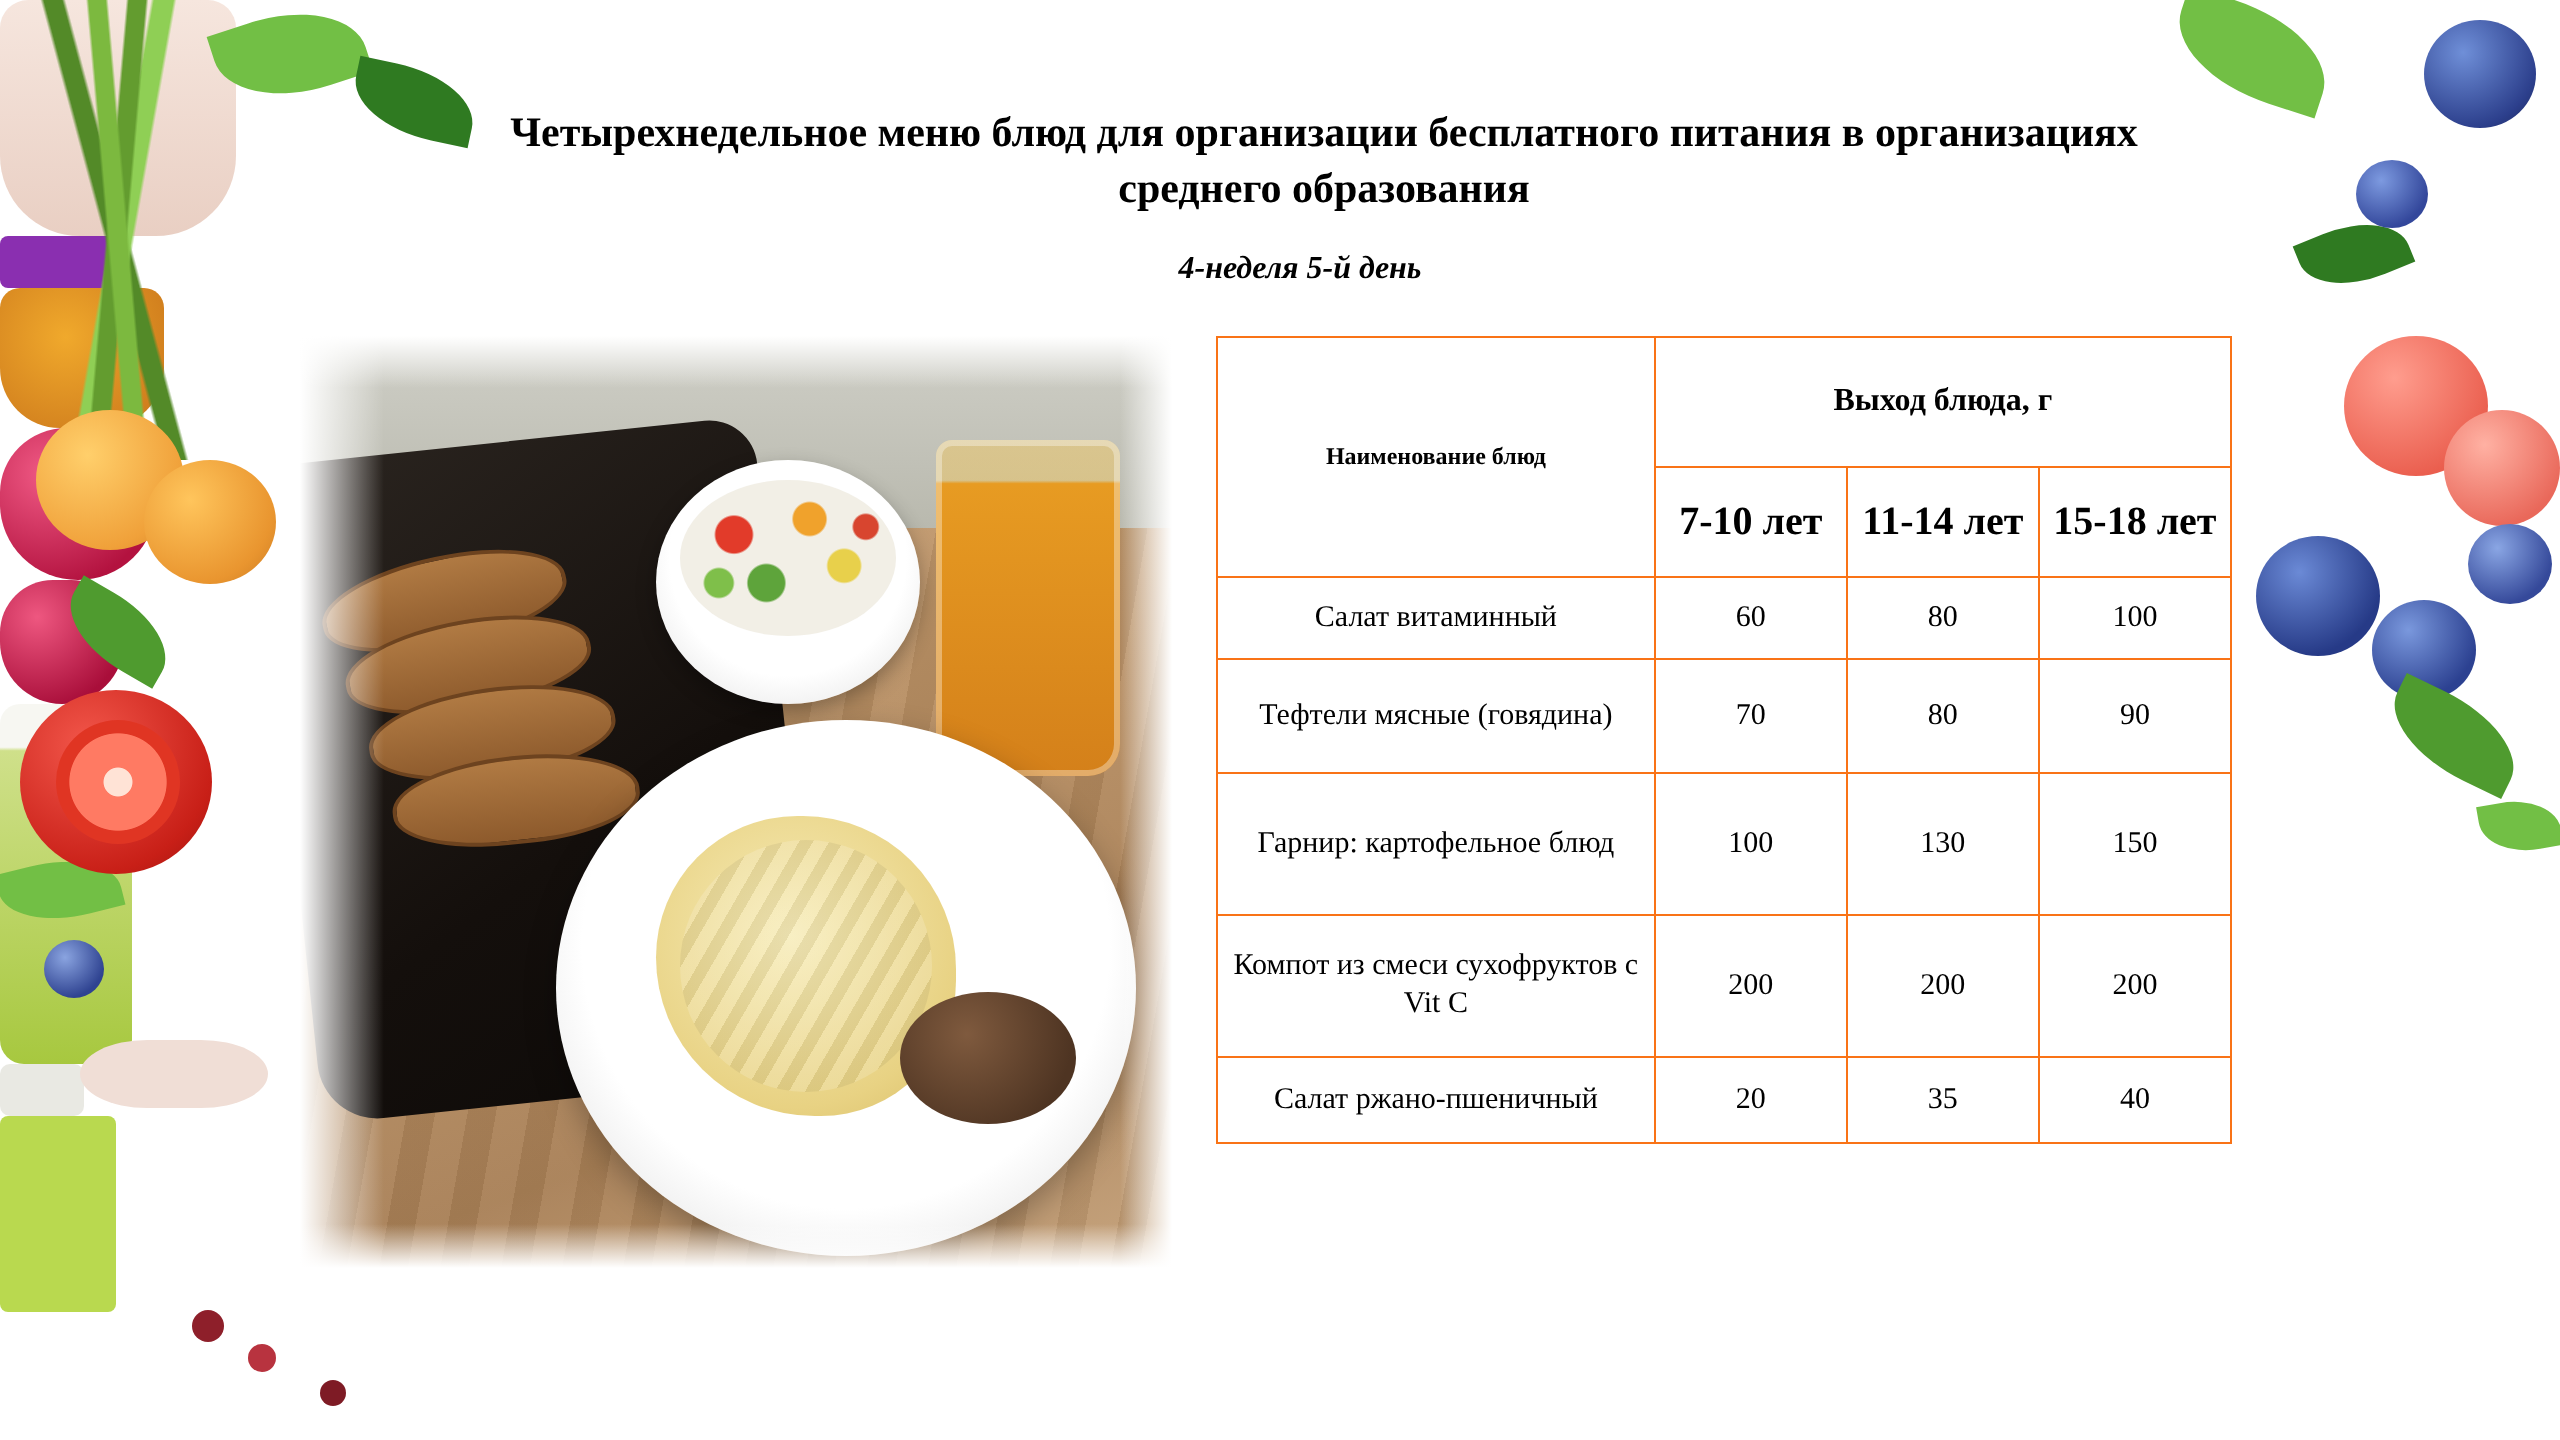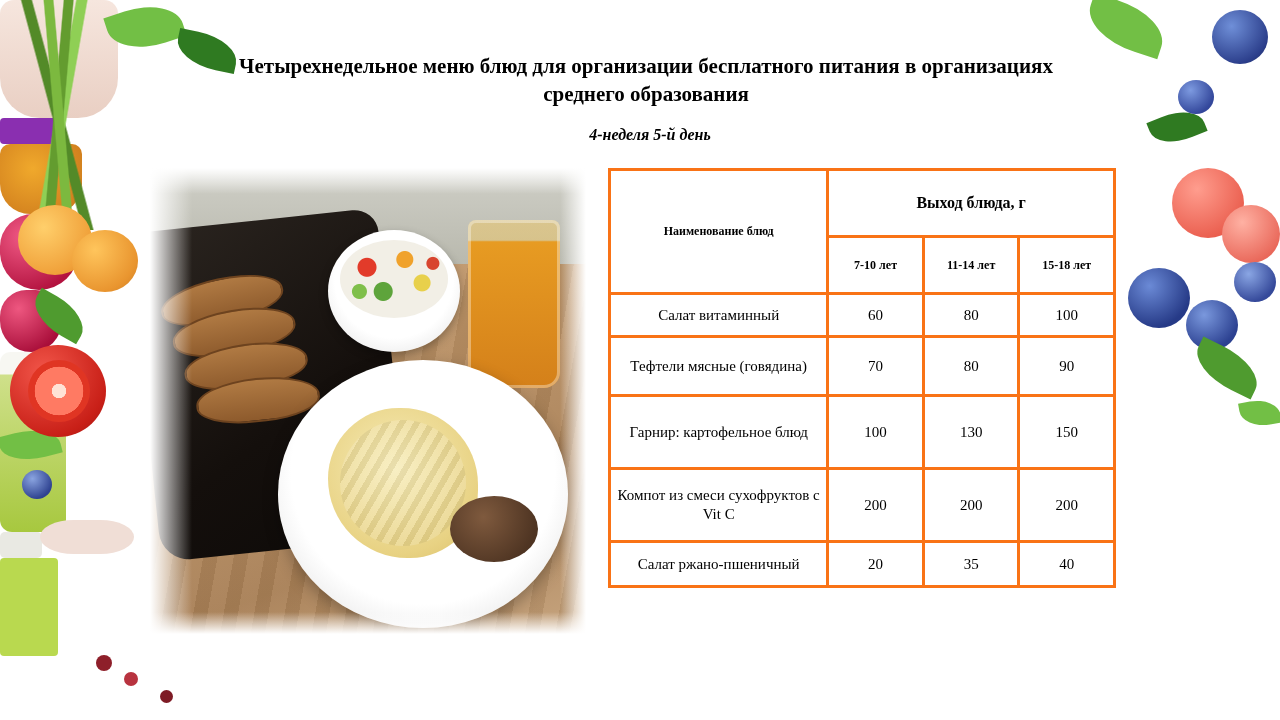--- a/index.html
+++ b/index.html
@@ -68,21 +68,21 @@
   #bottle-cap { left: 1160px; top: 508px; width: 42px; height: 26px; background: #e9e9e3; border-radius: 5px; }
   #bottle-label { left: 1152px; top: 596px; width: 58px; height: 98px; background: #b9d94f; border-radius: 4px; }
   #berry-bl { left: 22px; top: 470px; width: 30px; height: 29px; background: radial-gradient(circle at 35% 30%, #8aa4e0, #2f4391 72%); }
   #pepper1 { left: 96px; top: 655px; width: 16px; height: 16px; background: #8e1f2a; }
   #pepper2 { left: 124px; top: 672px; width: 14px; height: 14px; background: #b8333f; }
   #pepper3 { left: 160px; top: 690px; width: 13px; height: 13px; background: #7e1b25; }
 
   
   .page-title {
     position: absolute;
-    left: 196px;
+    left: 212px;
     top: 38px;
     width: 900px;
     text-align: center;
     font-size: 21px;
     font-weight: bold;
     line-height: 1.35;
     color: #000;
     z-index: 3;
   }
   .subtitle {
@@ -226,38 +226,38 @@
   }
   table.menu-table {
     border-collapse: collapse;
     width: 508px;
     background: #ffffff;
     font-size: 15px;
     color: #000;
   }
   table.menu-table th,
   table.menu-table td {
-    border: 3px solid #f97316;
+    border: 1px solid #f97316;
     text-align: center;
     vertical-align: middle;
     padding: 4px 6px;
   }
   th.name-head {
     width: 228px;
     font-weight: bold;
     font-size: 12px;
   }
   th.out-head {
     font-weight: bold;
     font-size: 16px;
     height: 56px;
   }
   th.age-head {
     font-weight: bold;
-    font-size: 12px;
+    font-size: 20px;
     height: 46px;
     width: 93px;
   }
   td.dish {
     text-align: center;
     font-size: 15px;
     line-height: 1.25;
   }
   tr.r1 td { height: 32px; }
   tr.r2 td { height: 48px; }

